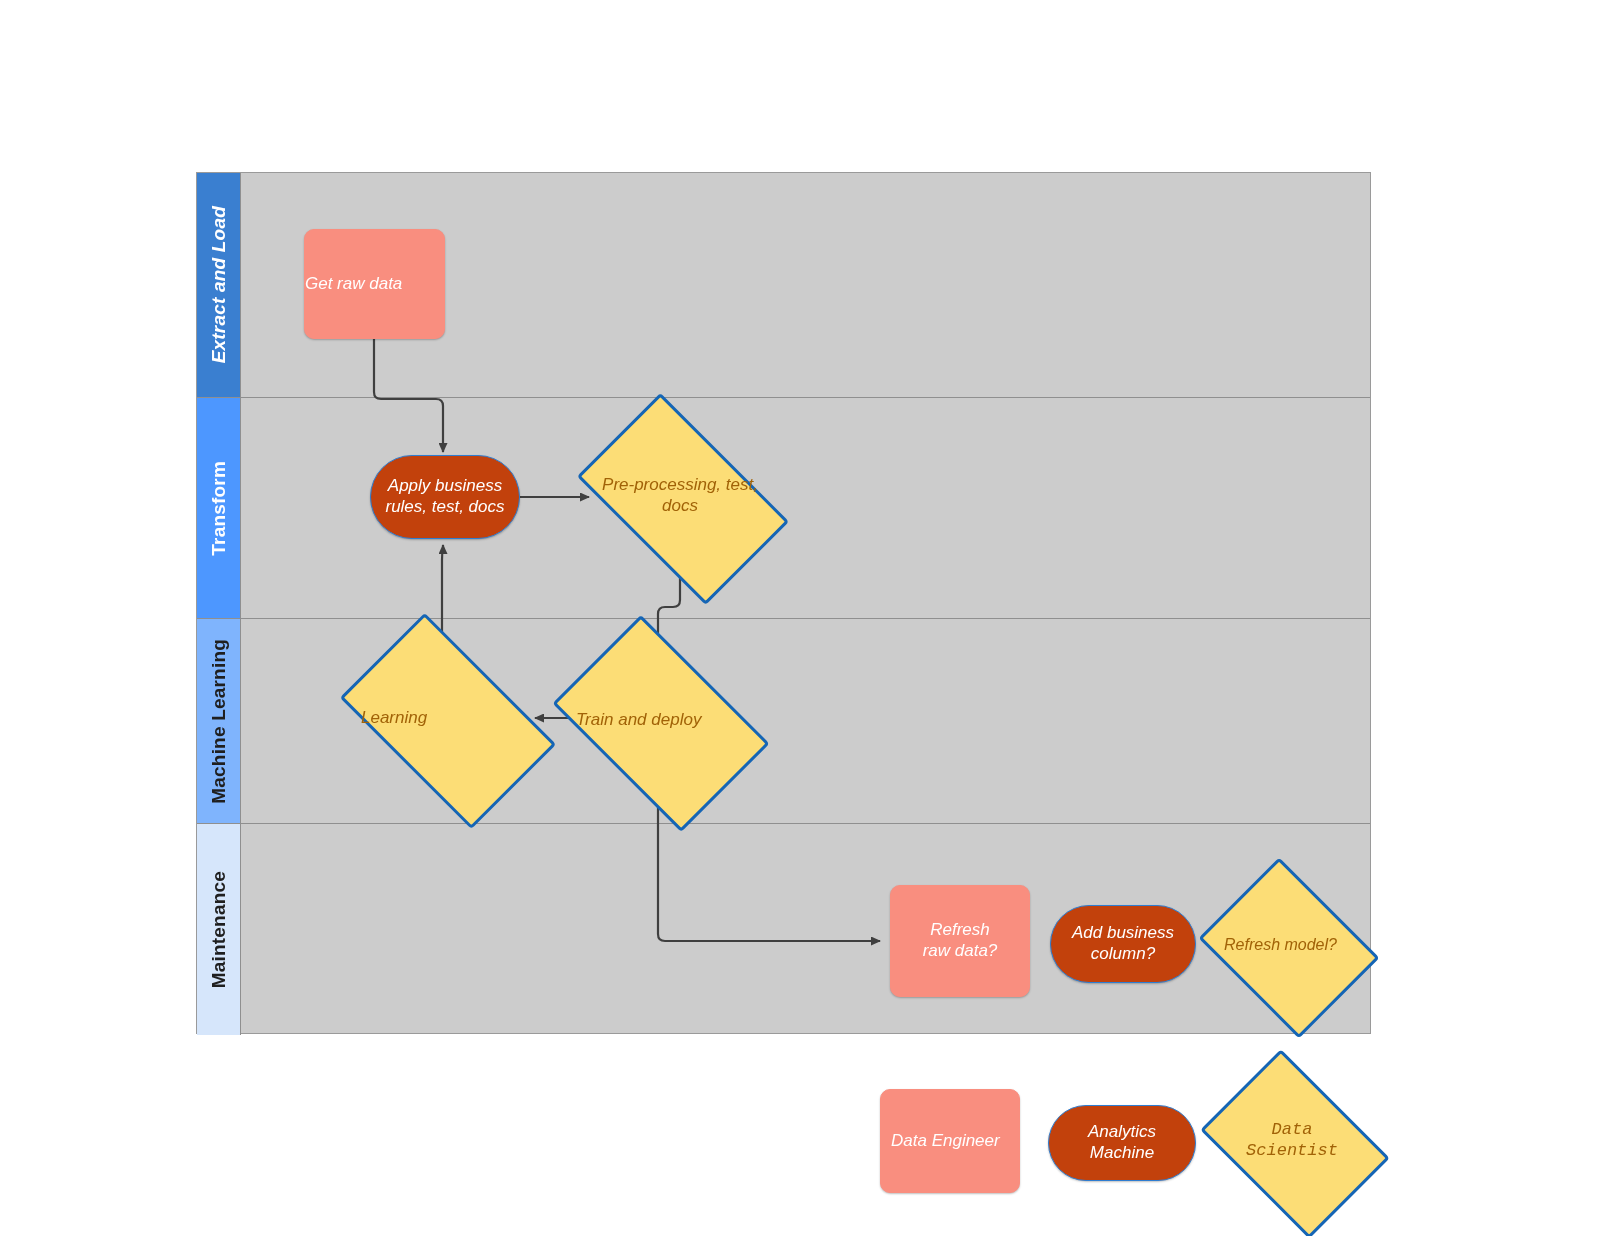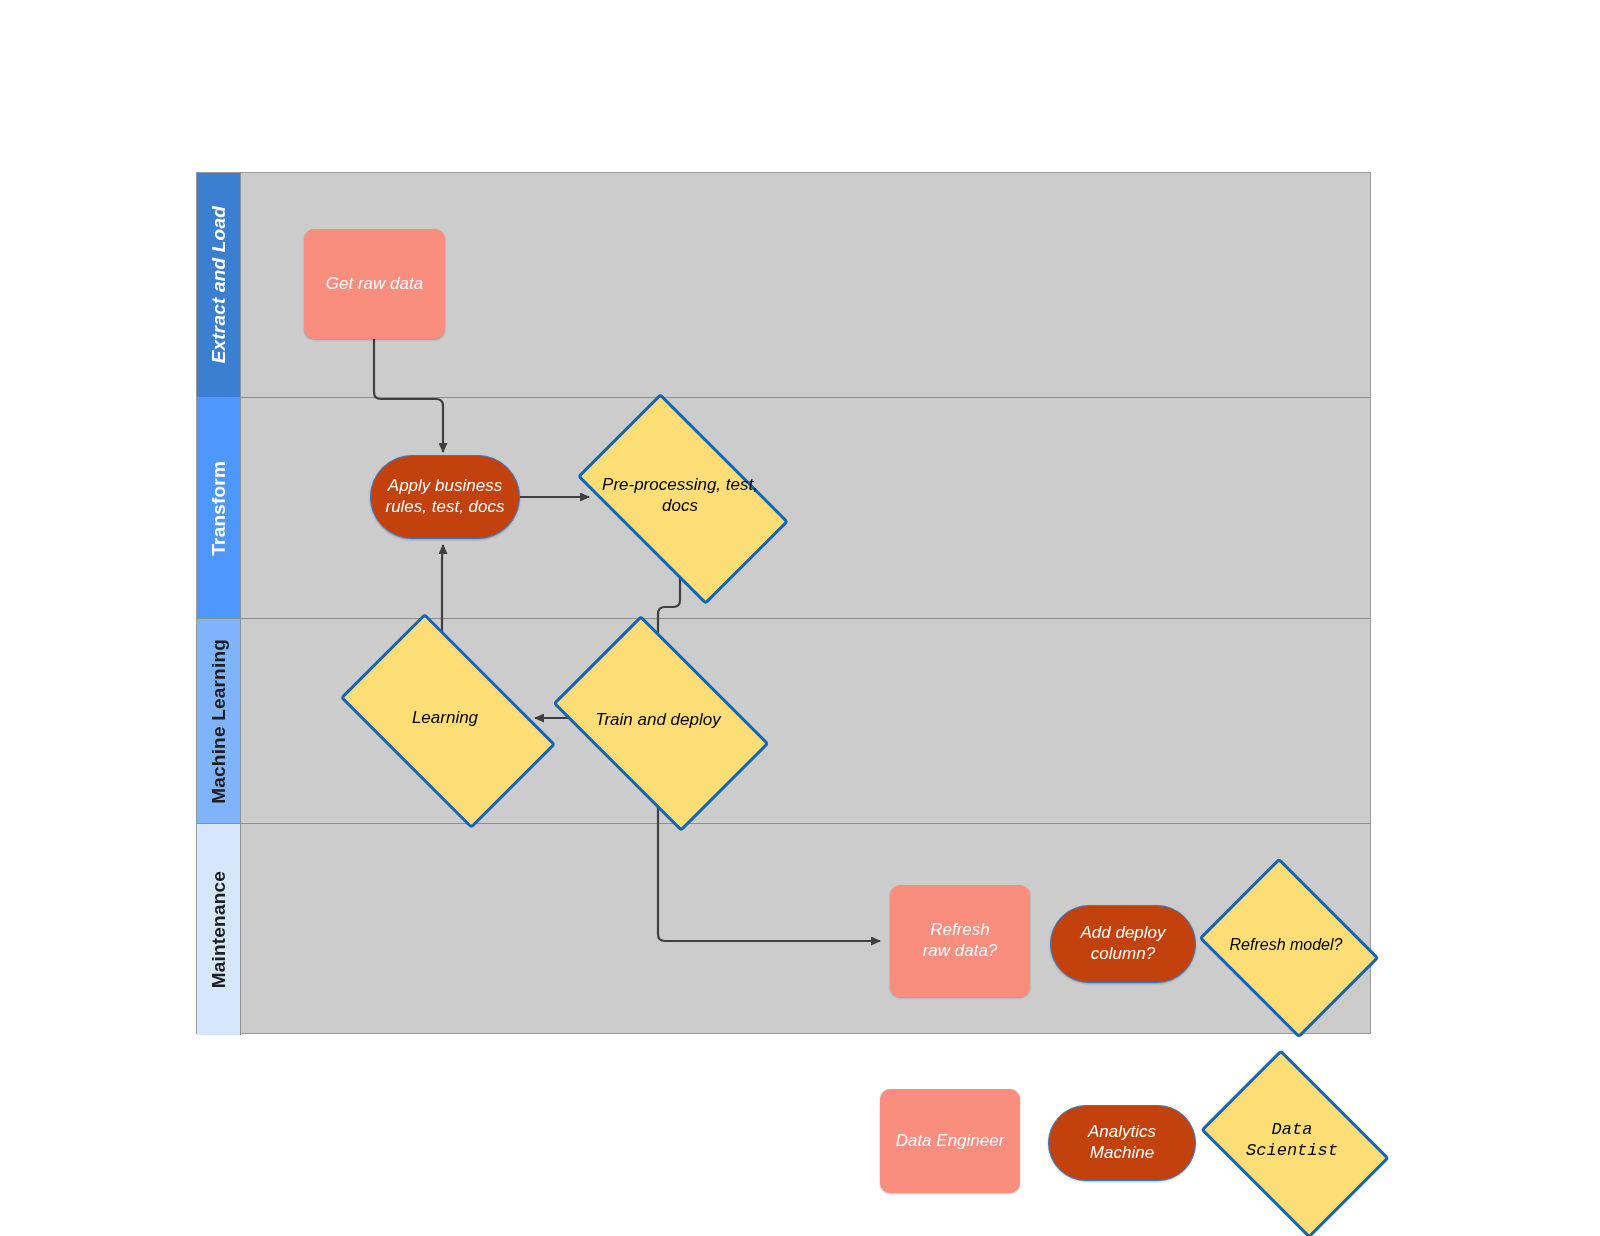--- a/index.html
+++ b/index.html
@@ -37,21 +37,21 @@
     font-size:19px;
     font-weight:bold;
     letter-spacing:.2px;
   }
   .lane-body{position:absolute;left:44px;right:0;top:0;bottom:0;}
 
   
   .node{
     position:absolute;
     box-sizing:border-box;
-    display:flex;align-items:center;justify-content:center;
+    display:flex;align-items:center;justify-content:flex-start;
     text-align:center;
     font-style:italic;
     font-size:17px;
     line-height:1.22;
     z-index:6;
   }
   .shape-process{                     
     background:#f98e7f;
     border:1px solid #f98e7f;
     border-radius:10px;
@@ -71,21 +71,21 @@
   .shape-diamond .dia-bg{
     position:absolute;left:0;top:0;width:100%;height:100%;
     background:#fcdd76;
     border:3px solid #1565b5;
     transform:rotate(45deg);
     border-radius:4px;
     z-index:0;
   }
   .shape-diamond .dia-txt{
     position:relative;z-index:1;padding:0 6px;
-    font-style:italic;color:#000000;
+    font-style:italic;color:#a16207;
   }
 
   
   svg.links{
     position:absolute;left:0;top:0;width:1600px;height:1236px;
     pointer-events:none;z-index:4;
   }
 
   
   .legend{position:absolute;left:880px;top:1085px;width:490px;height:110px;}
@@ -167,21 +167,21 @@
   <div class="node shape-diamond" style="left:570px;top:661px;width:176px;height:119px;">
     <span class="dia-bg"></span>
     <span class="dia-txt">Train and deploy</span>
   </div>
 
   <div class="node shape-process" style="left:890px;top:885px;width:140px;height:112px;padding:0 24px;">
     <span>Refresh raw data?</span>
   </div>
 
   <div class="node shape-pill" style="left:1050px;top:905px;width:146px;height:78px;padding:0 14px;">
-    <span>Add deploy column?</span>
+    <span>Add business column?</span>
   </div>
 
   <div class="node shape-diamond" style="left:1218px;top:891px;width:136px;height:108px;font-size:16px;">
     <span class="dia-bg"></span>
     <span class="dia-txt">Refresh model?</span>
   </div>
 
   <div class="legend">
 
     <div class="node shape-process" style="left:0px;top:4px;width:140px;height:104px;padding:12px 10px;">

